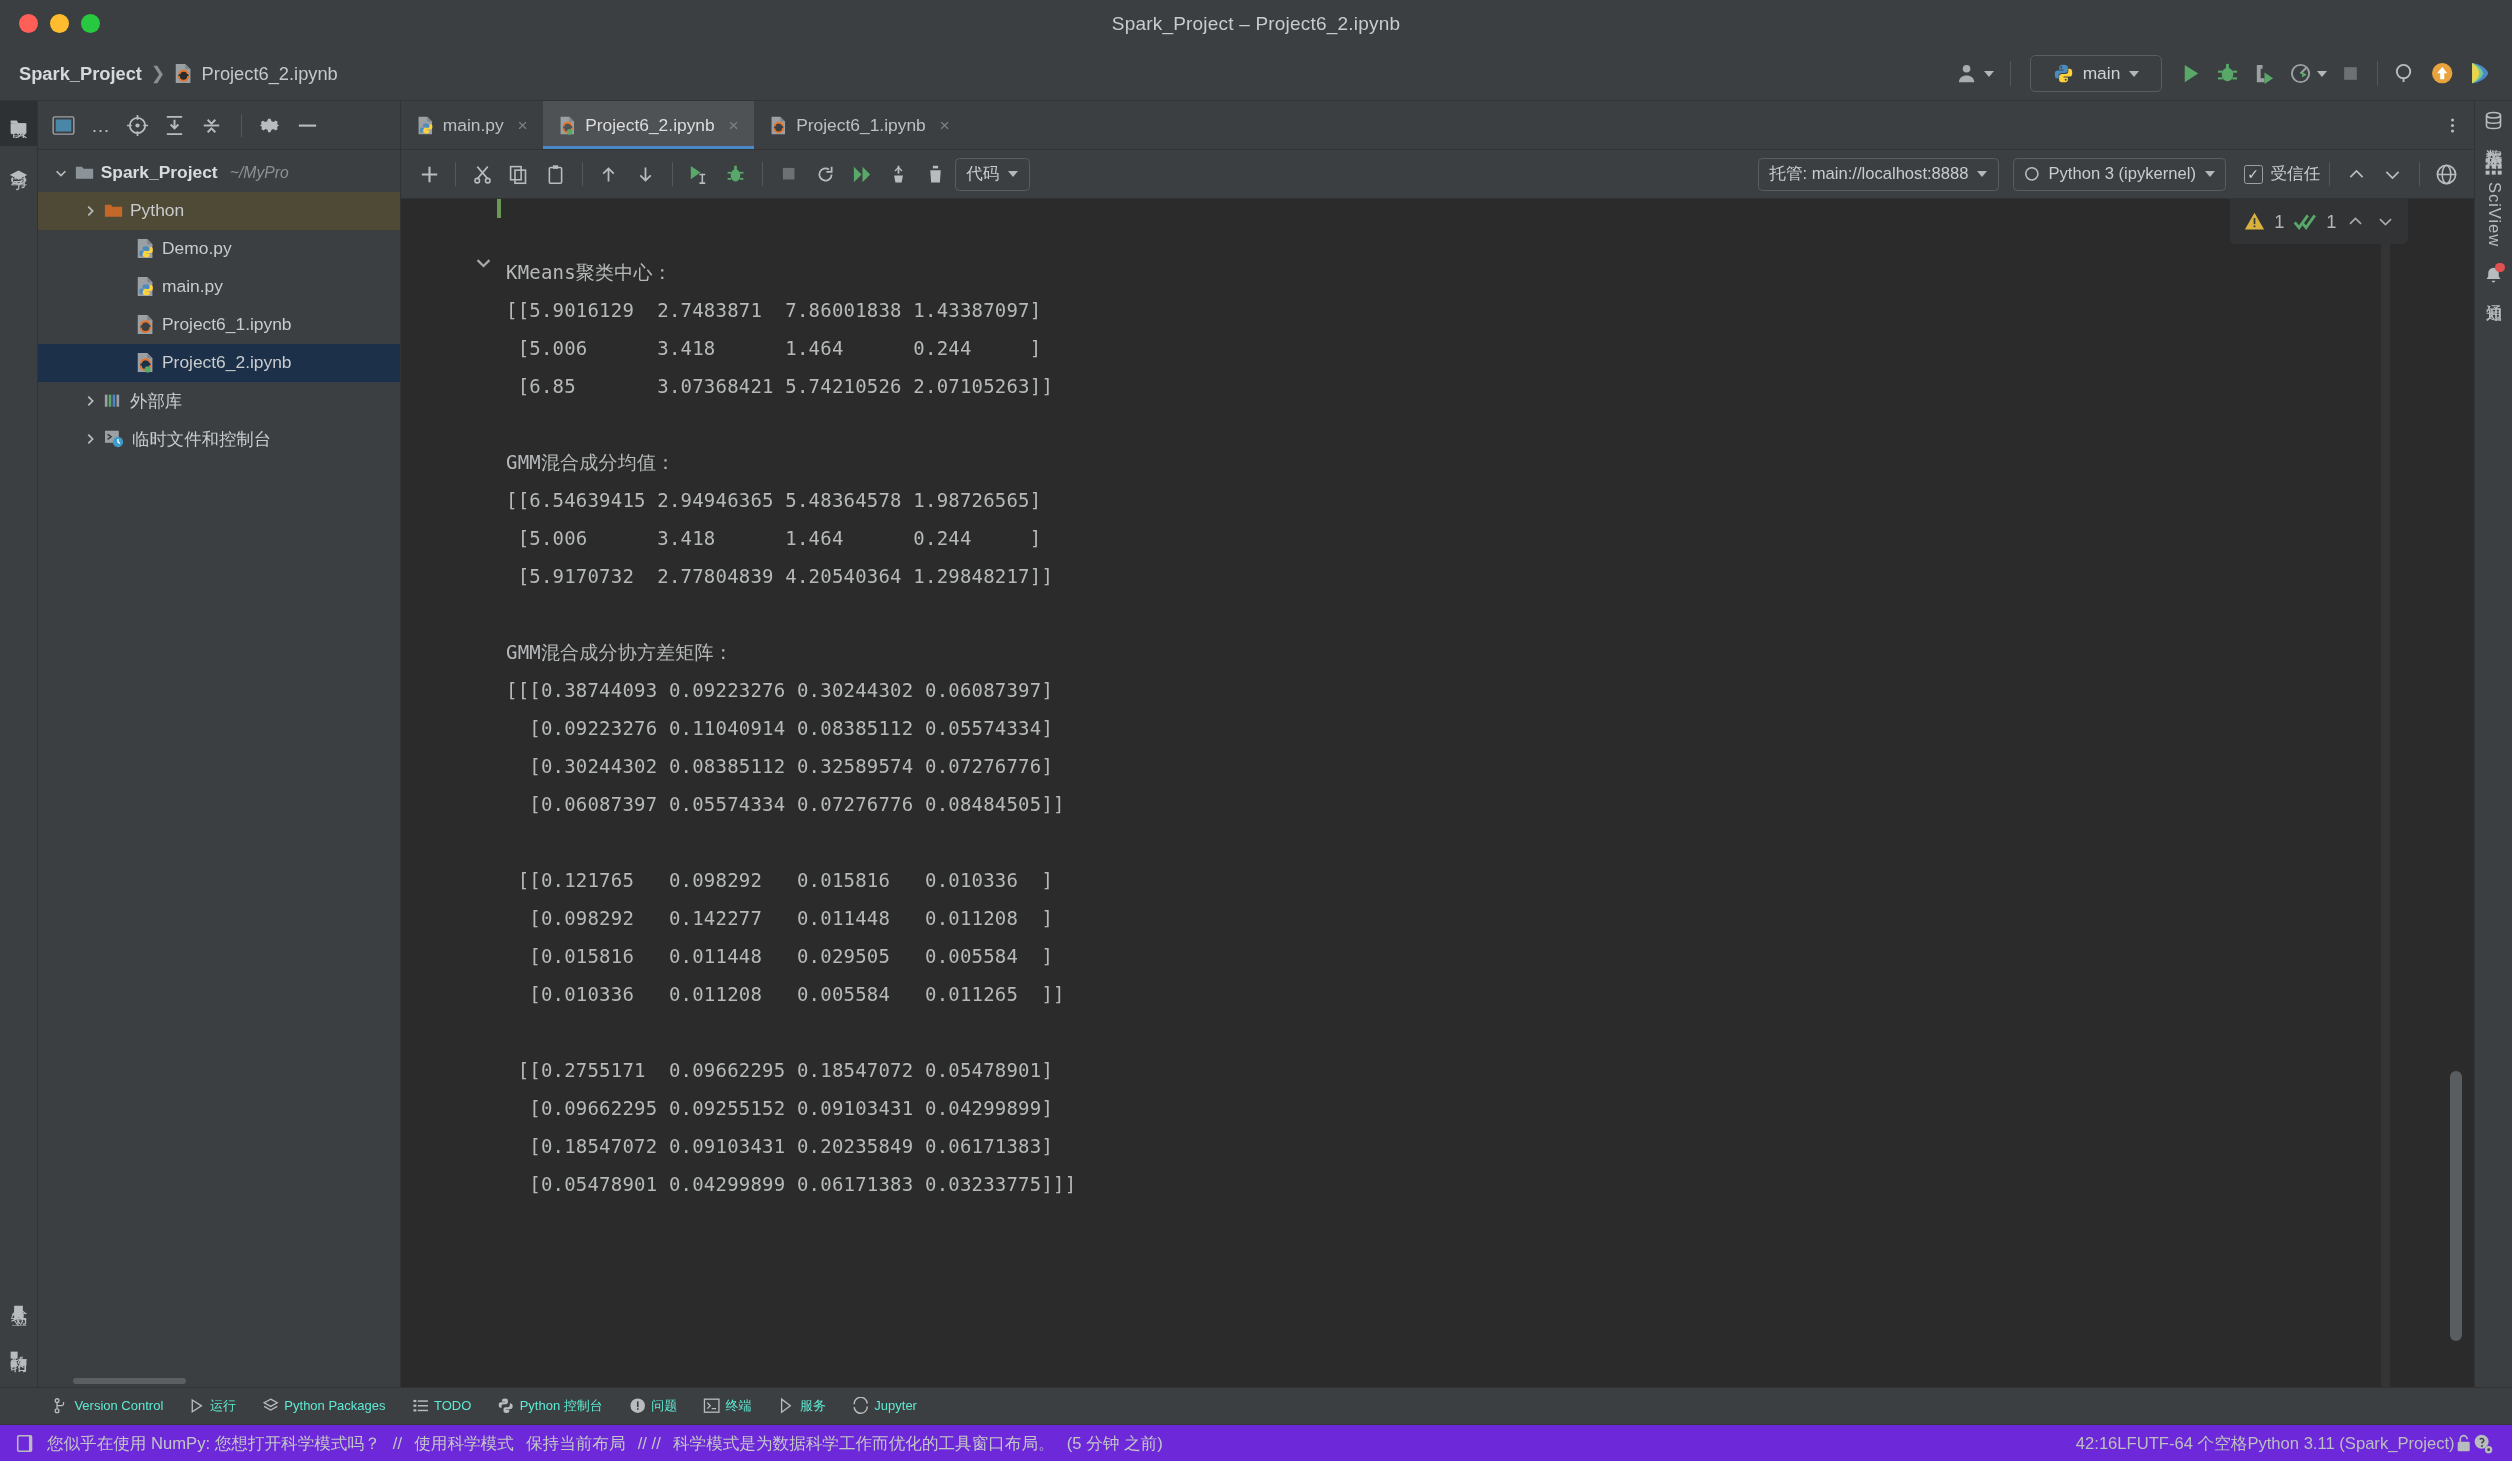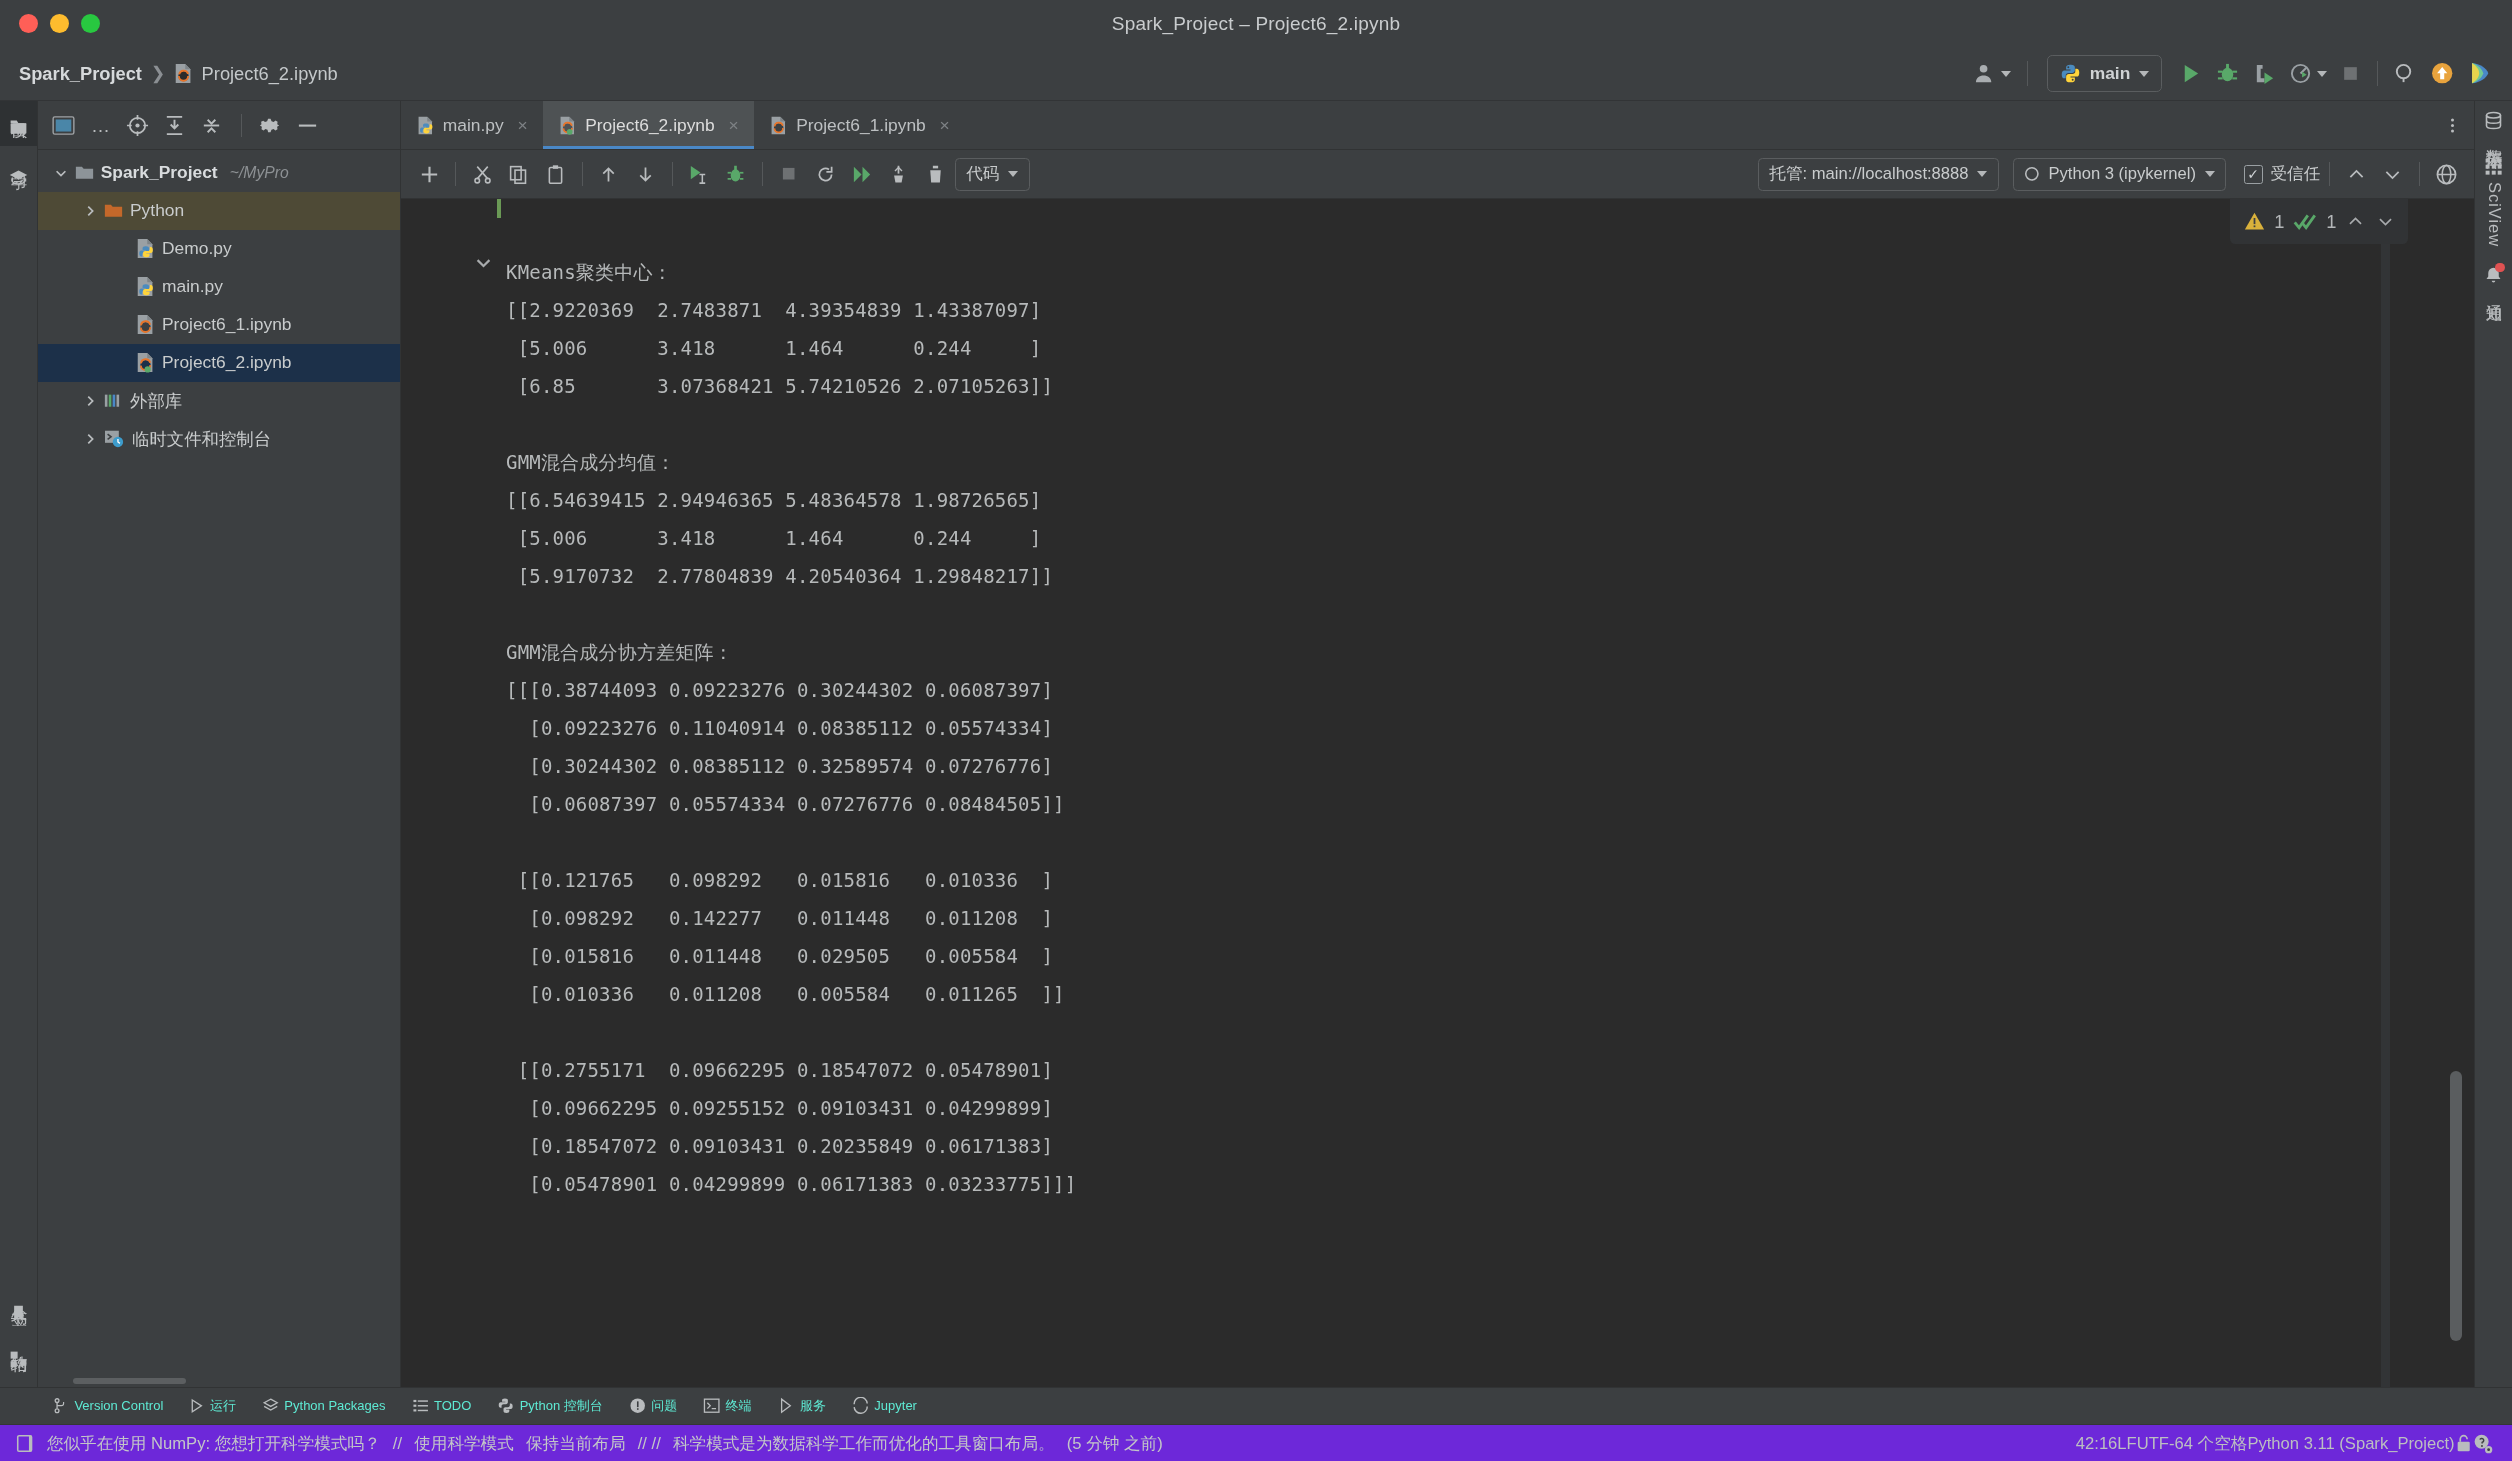--- a/index.html
+++ b/index.html
@@ -38,23 +38,22 @@
   .bc-sep { font-size: 17.4px; color: #8b8f93; }
   .bc-file { font-size: 18.3px; color: #c4c8ca; }
   .spacer { flex: 1; }
   .tb-right { display: flex; align-items: center; gap: 3.5px; }
   .tb-btn {
     display: flex; align-items: center; justify-content: center;
     height: 35px; min-width: 31px; padding: 0 5.2px; border-radius: 4.4px;
   }
   .runcfg {
     display: flex; align-items: center; gap: 8.7px;
-    height: 37px; padding: 0 12px; border: 0.9px solid #5a5d5f; border-radius: 5.2px;
+    height: 37px; padding: 0 22px; border: 0.9px solid #5a5d5f; border-radius: 5.2px;
     margin: 0 8.7px;
-    font-weight: bold;
   }
   .runcfg-label { font-size: 17.4px; color: #cfd2d4; }
   .vsep { width: 0.9px; height: 24.4px; background: #55585a; margin: 0 7px; }
   .caret { width: 0; height: 0; border-left: 5.2px solid transparent; border-right: 5.2px solid transparent; border-top: 6.1px solid #b4b7b9; }
 
   
   .body { flex: 1; display: flex; min-height: 0; }
 
   
   .rail-left {
@@ -673,21 +672,21 @@
           <div class="caret-line"></div>
           <div class="chev-collapse">
             <svg width="19" height="19" viewBox="0 0 16 16">
                 <path d="M3 6l5 5 5-5" fill="none" stroke="#a8abad" stroke-width="1.8"></path>
               </svg>
           </div>
         </div>
 
         <div class="out-area">
           <div class="out-pre"><span>KMeans聚类中心：</span>
-<span>[[2.9220369  2.7483871  4.39354839 1.43387097]</span>
+<span>[[5.9016129  2.7483871  7.86001838 1.43387097]</span>
 <span> [5.006      3.418      1.464      0.244     ]</span>
 <span> [6.85       3.07368421 5.74210526 2.07105263]]</span>
 
 <span>GMM混合成分均值：</span>
 <span>[[6.54639415 2.94946365 5.48364578 1.98726565]</span>
 <span> [5.006      3.418      1.464      0.244     ]</span>
 <span> [5.9170732  2.77804839 4.20540364 1.29848217]]</span>
 
 <span>GMM混合成分协方差矩阵：</span>
 <span>[[[0.38744093 0.09223276 0.30244302 0.06087397]</span>

